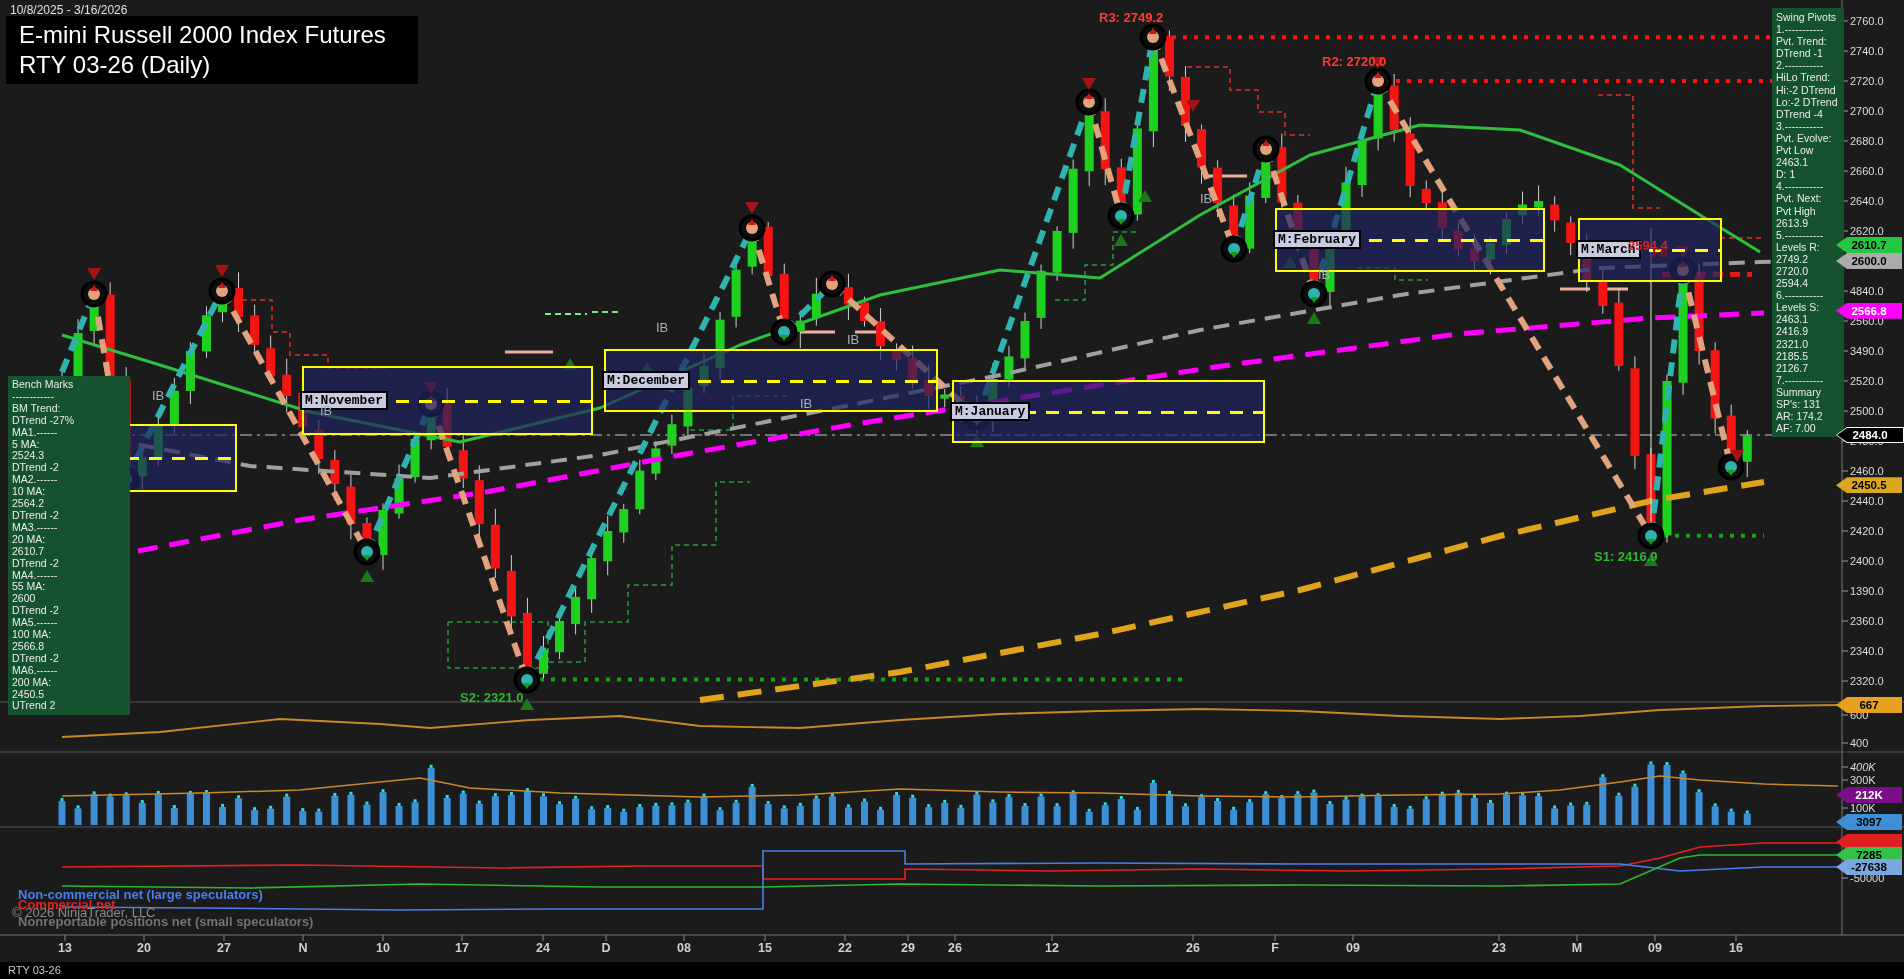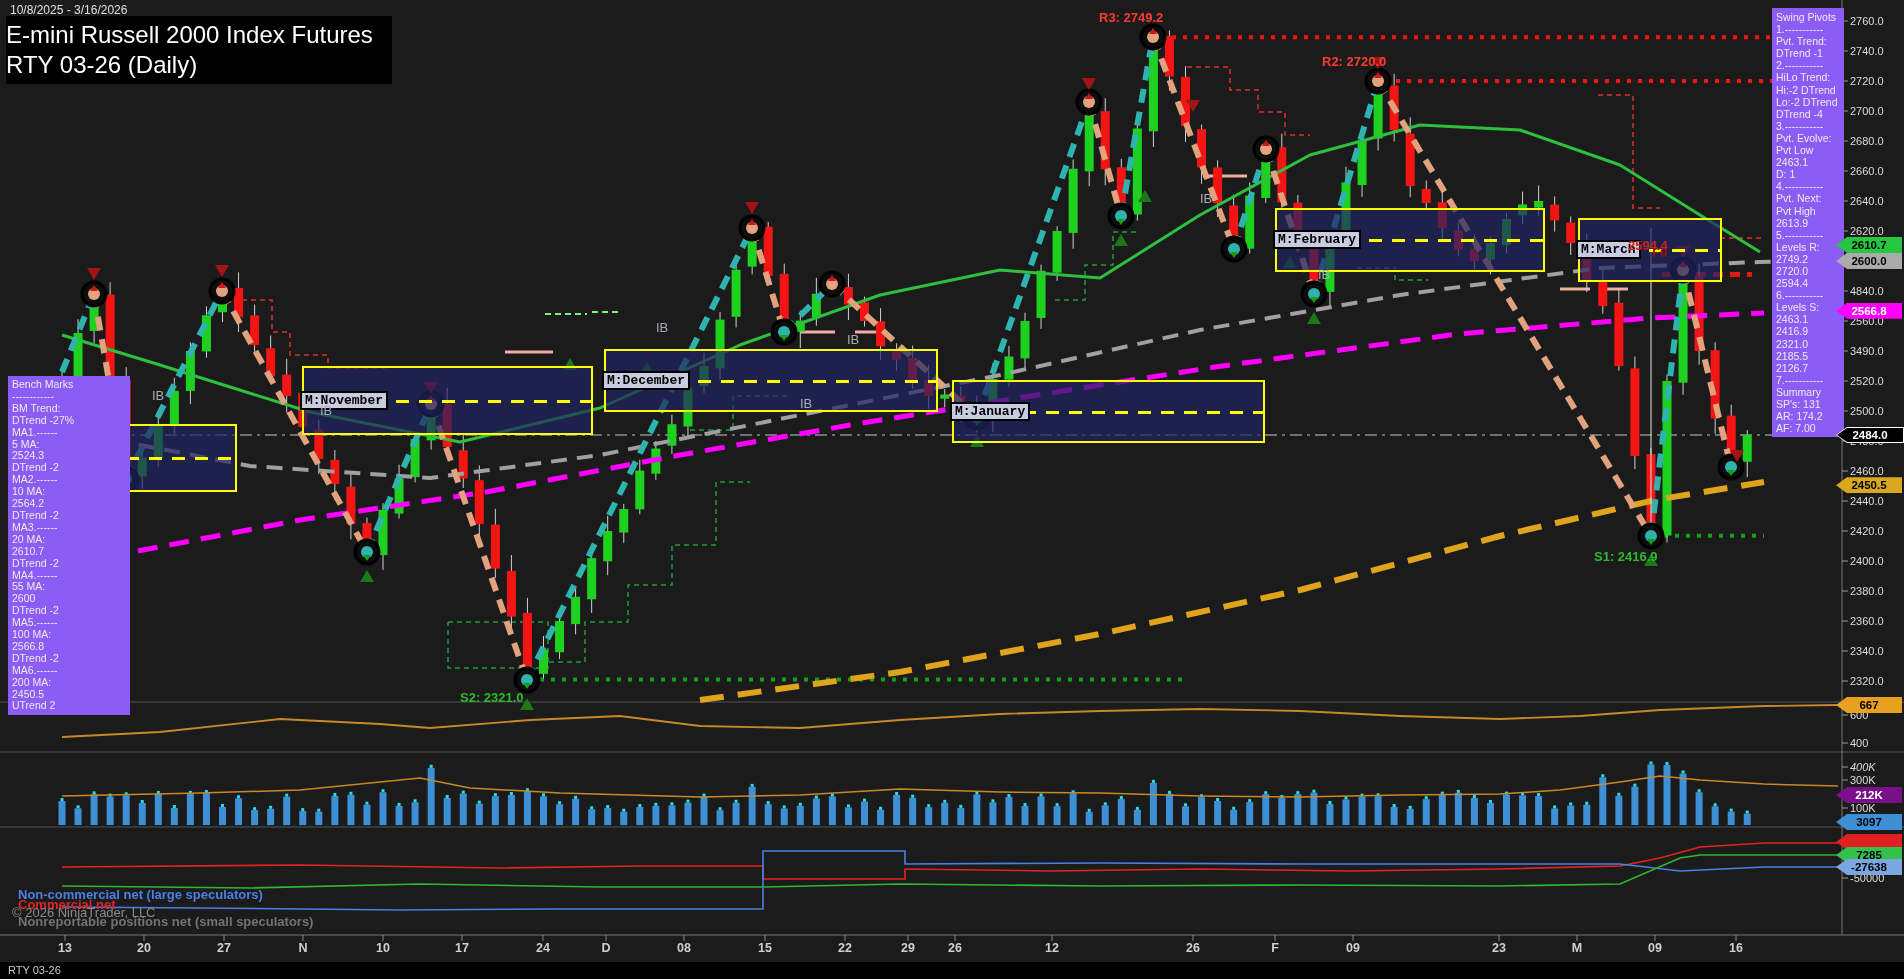--- a/index.html
+++ b/index.html
@@ -1,23 +1,23 @@
 <!DOCTYPE html>
 <html><head>
 <meta charset="utf-8">
 <style>
   html,body{margin:0;padding:0;background:#141414;}
   body{width:1904px;height:979px;overflow:hidden;position:relative;
        font-family:"Liberation Sans",sans-serif;color:#e6e6e6;}
   #plot{position:absolute;left:0;top:0;z-index:1;}
   .ovl{position:absolute;z-index:3;}
   .date-range{left:10px;top:3px;font-size:12px;color:#e0e0e0;z-index:6;}
-  .title-box{left:6px;top:16px;width:386px;background:#000;padding:4px 0;z-index:6;}
+  .title-box{left:6px;top:16px;width:386px;background:#000;padding:4px 13px;z-index:6;}
   .title-box div{font-size:24px;line-height:30px;color:#fff;}
-  .side-panel{background:#8b5cf6;color:#ececec;font-size:10.5px;white-space:pre;z-index:4;}
+  .side-panel{background:#14532d;color:#ececec;font-size:10.5px;white-space:pre;z-index:4;}
   .side-panel div{line-height:11.9px;}
   #bench-panel{left:8px;top:376px;width:114px;padding:3px 4px;}
   #swing-panel{left:1772px;top:8px;width:64px;padding:3px 4px;}
   #swing-panel div{line-height:12.1px;}
   .month-box{position:absolute;border:2px solid #ffff00;background:rgba(32,36,96,0.70);z-index:2;box-sizing:border-box;}
   .month-mid{position:absolute;left:0;right:0;height:3px;
      background:repeating-linear-gradient(90deg,#ffff00 0 13px,transparent 13px 23px);}
   .month-label{position:absolute;z-index:3;background:#c9cbe0;color:#000;border:2px solid #000;
      font-family:"Liberation Mono",monospace;font-size:13px;font-weight:bold;
      padding:0 3px;line-height:15px;white-space:nowrap;}
@@ -764,21 +764,21 @@
     <div class="y-tick" style="top: 291px;">4840.0</div>
     <div class="y-tick" style="top: 321px;">2560.0</div>
     <div class="y-tick" style="top: 351px;">3490.0</div>
     <div class="y-tick" style="top: 381px;">2520.0</div>
     <div class="y-tick" style="top: 411px;">2500.0</div>
     <div class="y-tick" style="top: 441px;">2480.0</div>
     <div class="y-tick" style="top: 471px;">2460.0</div>
     <div class="y-tick" style="top: 501px;">2440.0</div>
     <div class="y-tick" style="top: 531px;">2420.0</div>
     <div class="y-tick" style="top: 561px;">2400.0</div>
-    <div class="y-tick" style="top: 591px;">2380.0</div>
+    <div class="y-tick" style="top: 591px;">1390.0</div>
     <div class="y-tick" style="top: 621px;">2360.0</div>
     <div class="y-tick" style="top: 651px;">2340.0</div>
     <div class="y-tick" style="top: 681px;">2320.0</div>
     <div class="y-tick" style="top: 715px;">600</div>
     <div class="y-tick" style="top: 743px;">400</div>
     <div class="y-tick" style="top: 767px; font-style: italic;">400K</div>
     <div class="y-tick" style="top: 780px;">300K</div>
     <div class="y-tick" style="top: 808px;">100K</div>
     <div class="y-tick" style="top: 878px;">-50000</div>
   </div>

